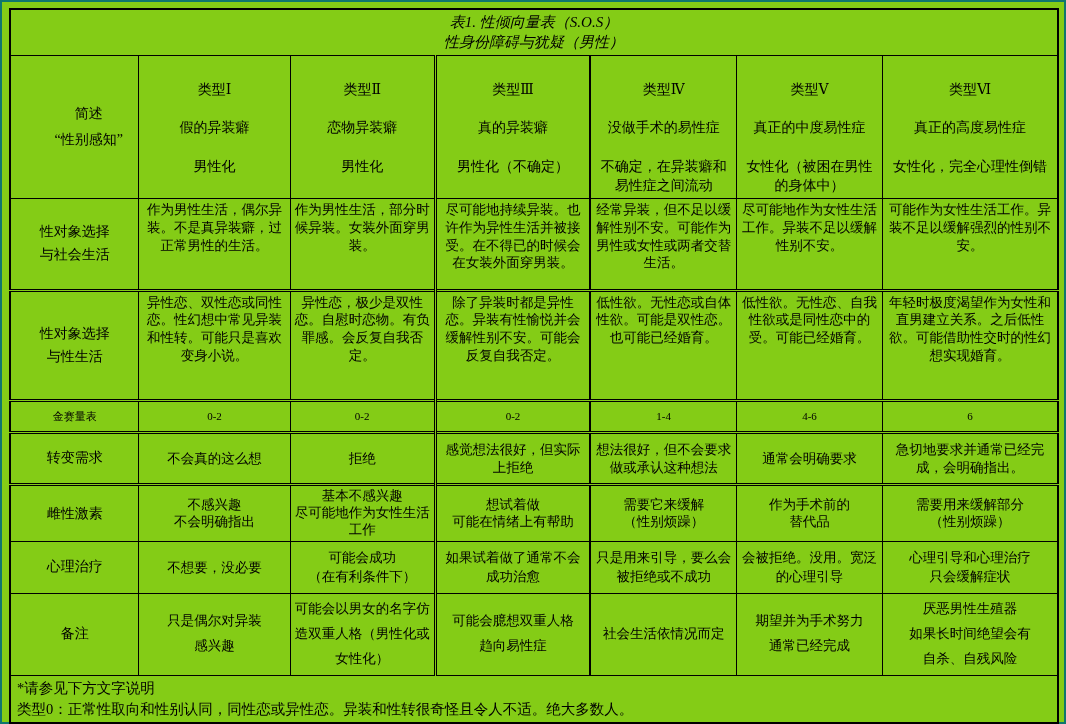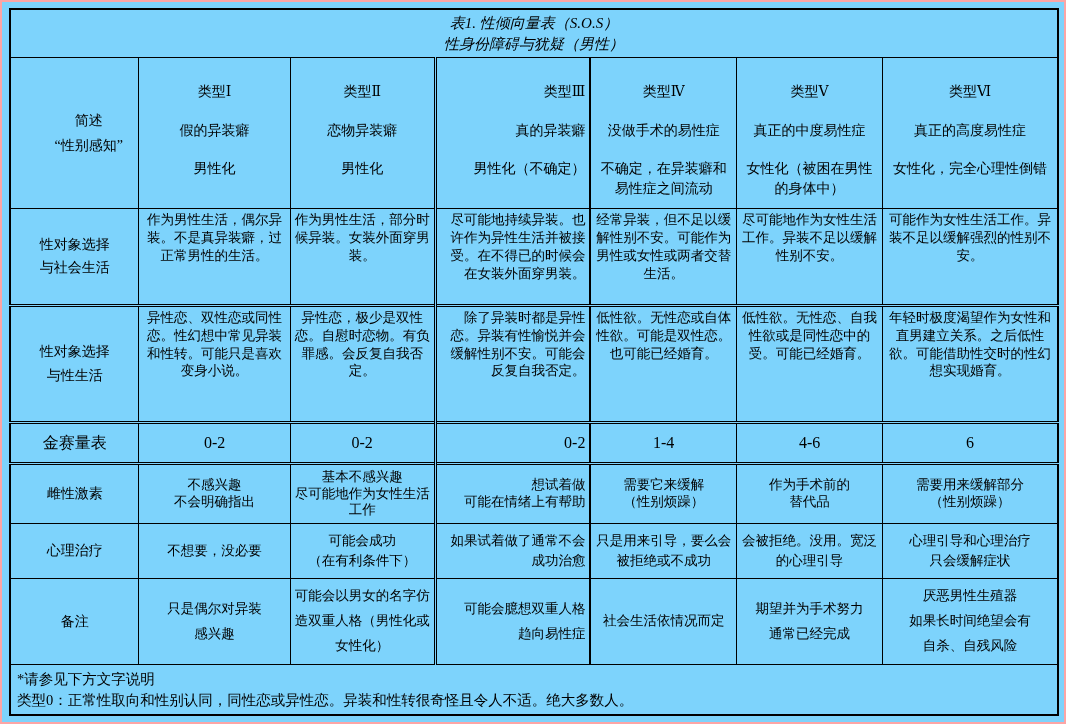--- a/index.html
+++ b/index.html
@@ -1,22 +1,22 @@
 <!DOCTYPE html>
 <html><head>
 <meta charset="utf-8">
 <style>
   * { box-sizing: border-box; margin: 0; padding: 0; }
   html, body { width: 1066px; height: 724px; background: #ffffff; }
   body { font-family: "Liberation Serif", "DejaVu Serif", serif; color: #000; }
   .page {
     width: 1066px; height: 724px;
-    border: 2px solid #fca5a5;
+    border: 2px solid #0f766e;
     padding: 6px 7px;
-    background: #7dd3fc;
+    background: #84cc16;
   }
   table.sos {
     border-collapse: collapse;
     table-layout: fixed;
     width: 1050px; height: 708px;
     border: 2px solid #000;
   }
   td {
     border: 1px solid #000;
     text-align: center;
@@ -40,34 +40,34 @@
   tr.r7 { height: 82px; }
   tr.footer-row { height: 44px; }
 
   tr.title-row td { font-style: italic; font-size: 15px; line-height: 1.35; border-bottom: 1px solid #000; }
   tr.group-row td { font-size: 14px; }
 
   .rowhead { font-size: 14px; }
   .rowhead .line { margin: 5px 0; }
 
   
-  td.bl-double { border-left: 3px double #000; text-align: right; }
+  td.bl-double { border-left: 3px double #000; }
   td.bl-thick  { border-left: 2px solid #000; }
   tr.r2 td, tr.r3 td, tr.r4 td, tr.r5 td { border-top: 3px double #000; }
 
   
   tr.r0 td { vertical-align: top; padding-top: 24px; font-size: 14px; }
   tr.r0 td .line { margin-bottom: 19px; }
   tr.r0 td .line:last-child { margin-bottom: 0; }
   tr.r0 td.rowhead { vertical-align: middle; padding-top: 2px; padding-left: 32px; }
   tr.r0 td.rowhead .line { margin: 6px 0; }
   tr.r1 td { vertical-align: top; line-height: 1.32; }
   tr.r1 td.rowhead, tr.r2 td.rowhead { vertical-align: middle; }
   tr.r2 td { vertical-align: top; line-height: 1.3; }
-  tr.r3 td { font-size: 16px; }
+  tr.r3 td { font-size: 11px; }
   tr.r4 td { line-height: 1.35; }
   tr.r5 td { line-height: 1.25; }
   tr.r6 td { line-height: 1.45; }
   tr.r7 td { line-height: 1.85; }
 
   tr.footer-row td {
     text-align: left;
     vertical-align: middle;
     font-size: 14.5px;
     line-height: 1.45;
@@ -197,20 +197,43 @@
           <td class="bl-thick">
             <div class="line">1-4</div>
           </td>
           <td>
             <div class="line">4-6</div>
           </td>
           <td>
             <div class="line">6</div>
           </td>
         </tr>
+        <tr class="r4">
+          <td class="rowhead">
+            <div class="line">转变需求</div>
+          </td>
+          <td>
+            <div class="line">不会真的这么想</div>
+          </td>
+          <td>
+            <div class="line">拒绝</div>
+          </td>
+          <td class="bl-double">
+            <div class="line">感觉想法很好，但实际上拒绝</div>
+          </td>
+          <td class="bl-thick">
+            <div class="line">想法很好，但不会要求做或承认这种想法</div>
+          </td>
+          <td>
+            <div class="line">通常会明确要求</div>
+          </td>
+          <td>
+            <div class="line">急切地要求并通常已经完成，会明确指出。</div>
+          </td>
+        </tr>
         <tr class="r5">
           <td class="rowhead">
             <div class="line">雌性激素</div>
           </td>
           <td>
             <div class="line">不感兴趣</div>
             <div class="line">不会明确指出</div>
           </td>
           <td>
             <div class="line">基本不感兴趣</div>

